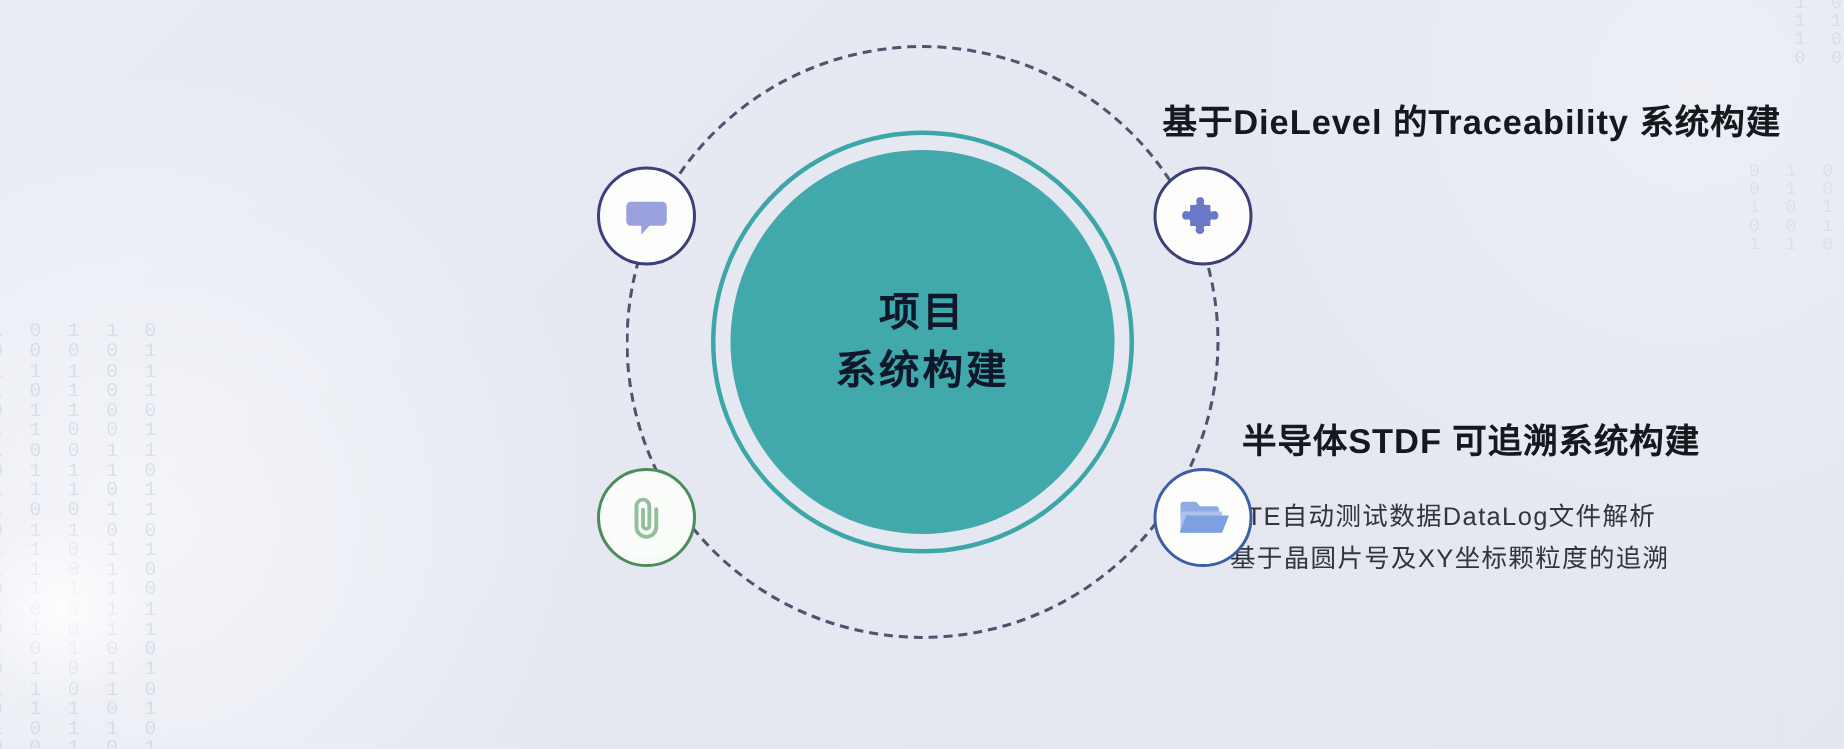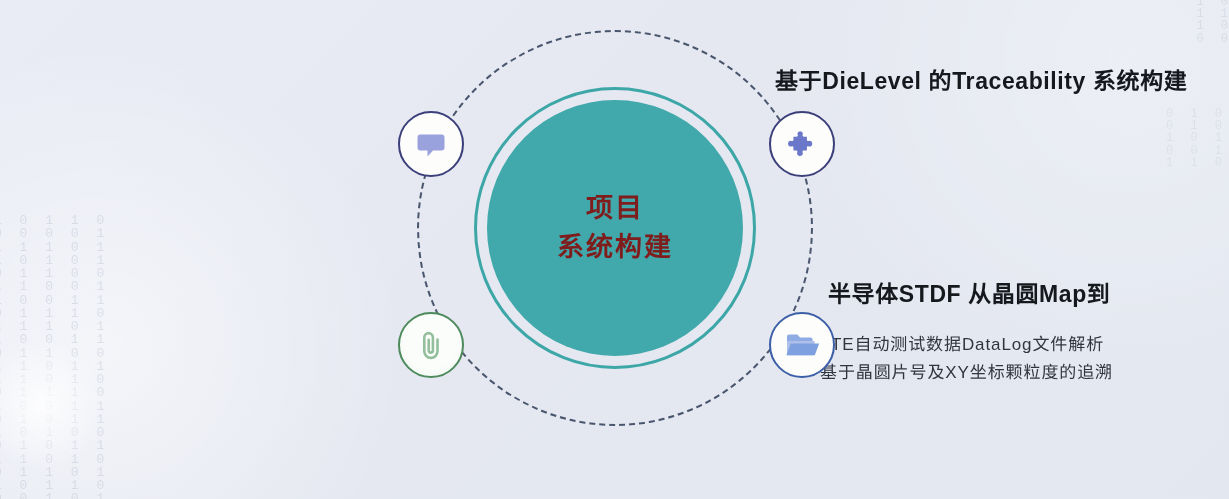--- a/index.html
+++ b/index.html
@@ -101,21 +101,21 @@
     height: 256px;
     border-radius: 50%;
     background: #41a8ab;
     display: flex;
     flex-direction: column;
     align-items: center;
     justify-content: center;
     gap: 7px;
   }
   .teal-disc .line {
-    color: #7f1d1d;
+    color: #0f172a;
     font-size: 27px;
     font-weight: 700;
     letter-spacing: 2px;
     line-height: 1.15;
   }
 
   
   .badge {
     position: absolute;
     width: 66px;
@@ -207,21 +207,21 @@
 1 1 0</div>
   <div class="glow"></div>
 
 
   <div class="block block-tr">
     <p class="heading">基于DieLevel 的Traceability 系统构建</p>
   </div>
 
 
   <div class="block block-br">
-    <p class="heading">半导体STDF 从晶圆Map到</p>
+    <p class="heading">半导体STDF 可追溯系统构建</p>
     <div class="body">
       <div>ATE自动测试数据DataLog文件解析</div>
       <div>基于晶圆片号及XY坐标颗粒度的追溯</div>
     </div>
   </div>
 
   <div class="diagram">
 
     <div class="dashed-ring"></div>
     <div class="teal-ring"></div>

